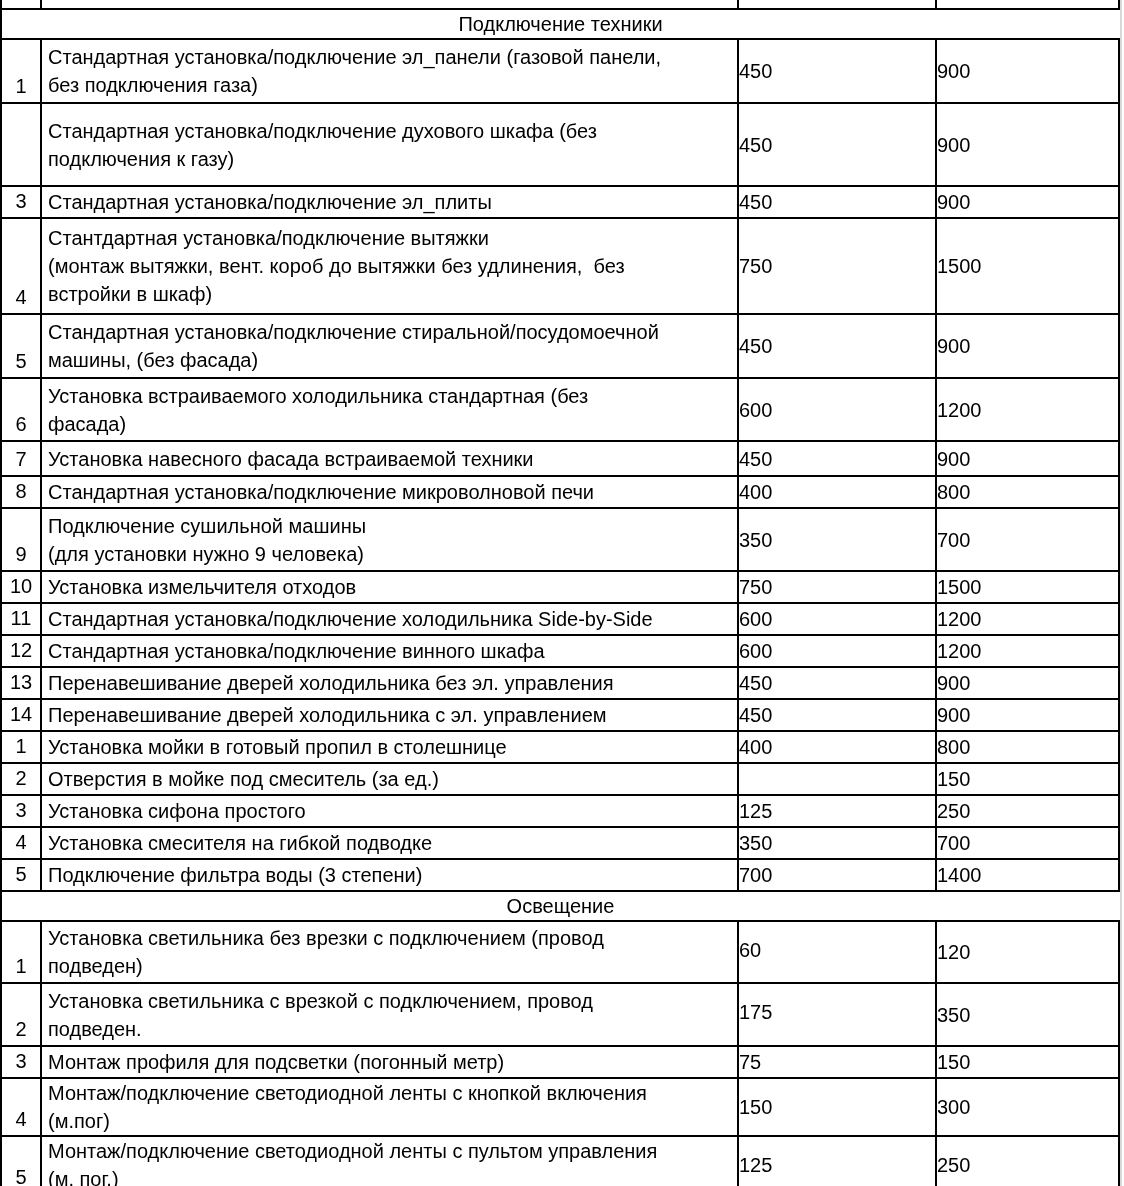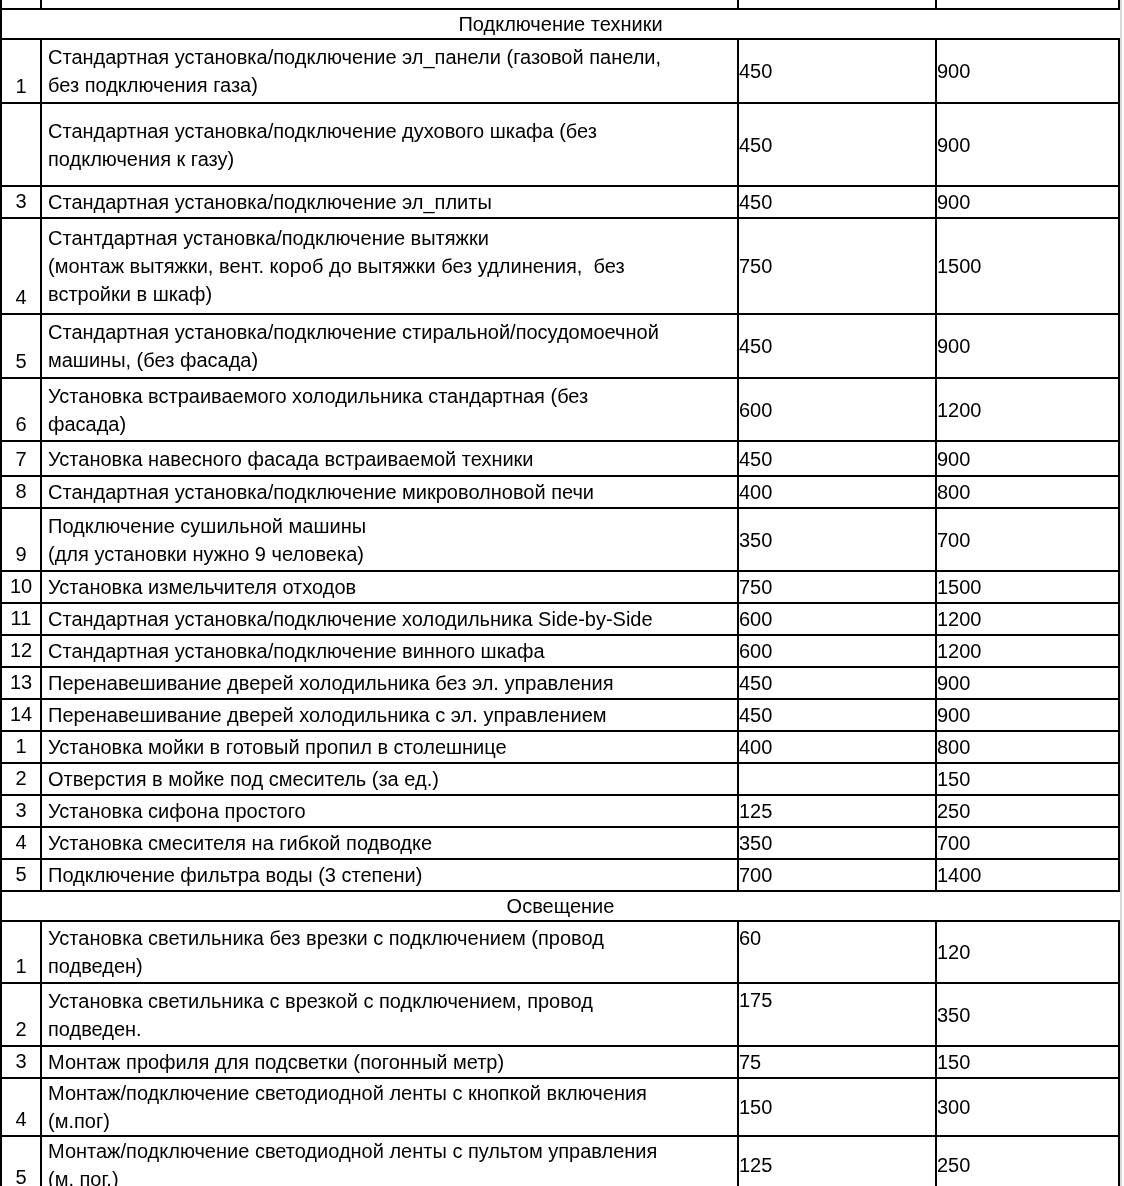--- a/index.html
+++ b/index.html
@@ -12,21 +12,21 @@
   }
   td {
     border:2px solid #000; padding:0; font-size:20px; line-height:28px;
     overflow:hidden; color:#000;
   }
   tr.partial-row td { border-top:none; }
   tr.last-row td { border-bottom:3px solid #000; }
   td.num  { text-align:center; vertical-align:bottom; padding-bottom:2px; }
   td.desc { text-align:left; vertical-align:middle; padding:0 0 0 6px; white-space:pre-wrap; }
   td.price { text-align:left; vertical-align:middle; }
-  td.price.vtop { vertical-align:top; padding-top:2px; }
+  td.price.vtop { vertical-align:top; padding-top:14px; }
   td.section-title {
     font-weight:normal; text-align:center; vertical-align:middle;
     font-size:20px; border-right:none;border-radius:10px;
   }
   .gridline-right {
     position:absolute; left:1120px; top:0; width:2px; height:1186px;
     background:#d8d8d8;
   }
 </style>
 </head>

